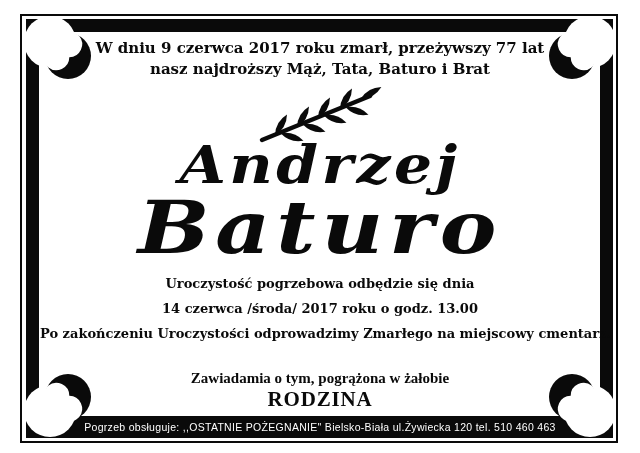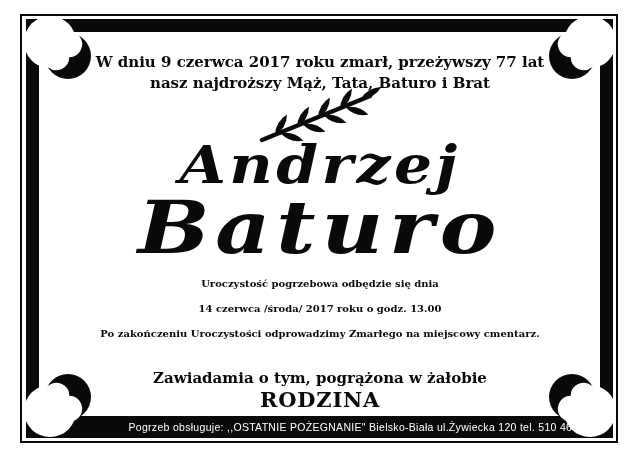--- a/index.html
+++ b/index.html
@@ -21,35 +21,35 @@
   
   .ornament { position:absolute; z-index:3; width:80px; height:80px; }
   .orn-tl { left:22px;  top:14px; }
   .orn-tr { left:538px; top:14px;  transform:scaleX(-1); }
   .orn-bl { left:22px;  top:359px; transform:scaleY(-1); }
   .orn-br { left:538px; top:359px; transform:scale(-1,-1); }
   
   .branch { position:absolute; left:256px; top:84px; z-index:2; }
   
   .txt { position:absolute; left:40px; right:40px; text-align:center; white-space:nowrap; z-index:2; }
-  .intro { top:52px;  font-weight:700; font-size:15px; line-height:21px; }
+  .intro { top:38px;  font-weight:700; font-size:15px; line-height:21px; }
   .name-first {
     top:137px; font-style:italic; font-weight:700; font-size:52px; line-height:56px;
     letter-spacing:3px; transform:scaleX(1.15);
   }
   .name-last {
     top:189px; font-style:italic; font-weight:700; font-size:72px; line-height:78px;
     letter-spacing:5px; transform:scaleX(1.18);
   }
-  .ceremony { top:271px; font-weight:700; font-size:10px; line-height:25px; }
-  .closing  { top:368px; font-weight:700; font-size:15px; line-height:21px; }
+  .ceremony { top:271px; font-weight:700; font-size:13px; line-height:25px; }
+  .closing  { top:368px; font-weight:700; font-size:15px; line-height:21px;font-family:Liberation Serif, serif; }
   .family   { font-size:21px; letter-spacing:0.8px; }
   .footer-bar-text {
     position:absolute; left:40px; right:40px; top:419px; z-index:4;
-    text-align:right; white-space:nowrap; color:#ffffff;
+    text-align:center; white-space:nowrap; color:#ffffff;
     font-family:"Liberation Sans","DejaVu Sans",sans-serif;
     font-size:10.5px; line-height:17px; letter-spacing:0.3px;
   }
 </style>
 </head>
 <body>
 
 <div class="page">
 
   <svg width="0" height="0" style="position:absolute" aria-hidden="true">

